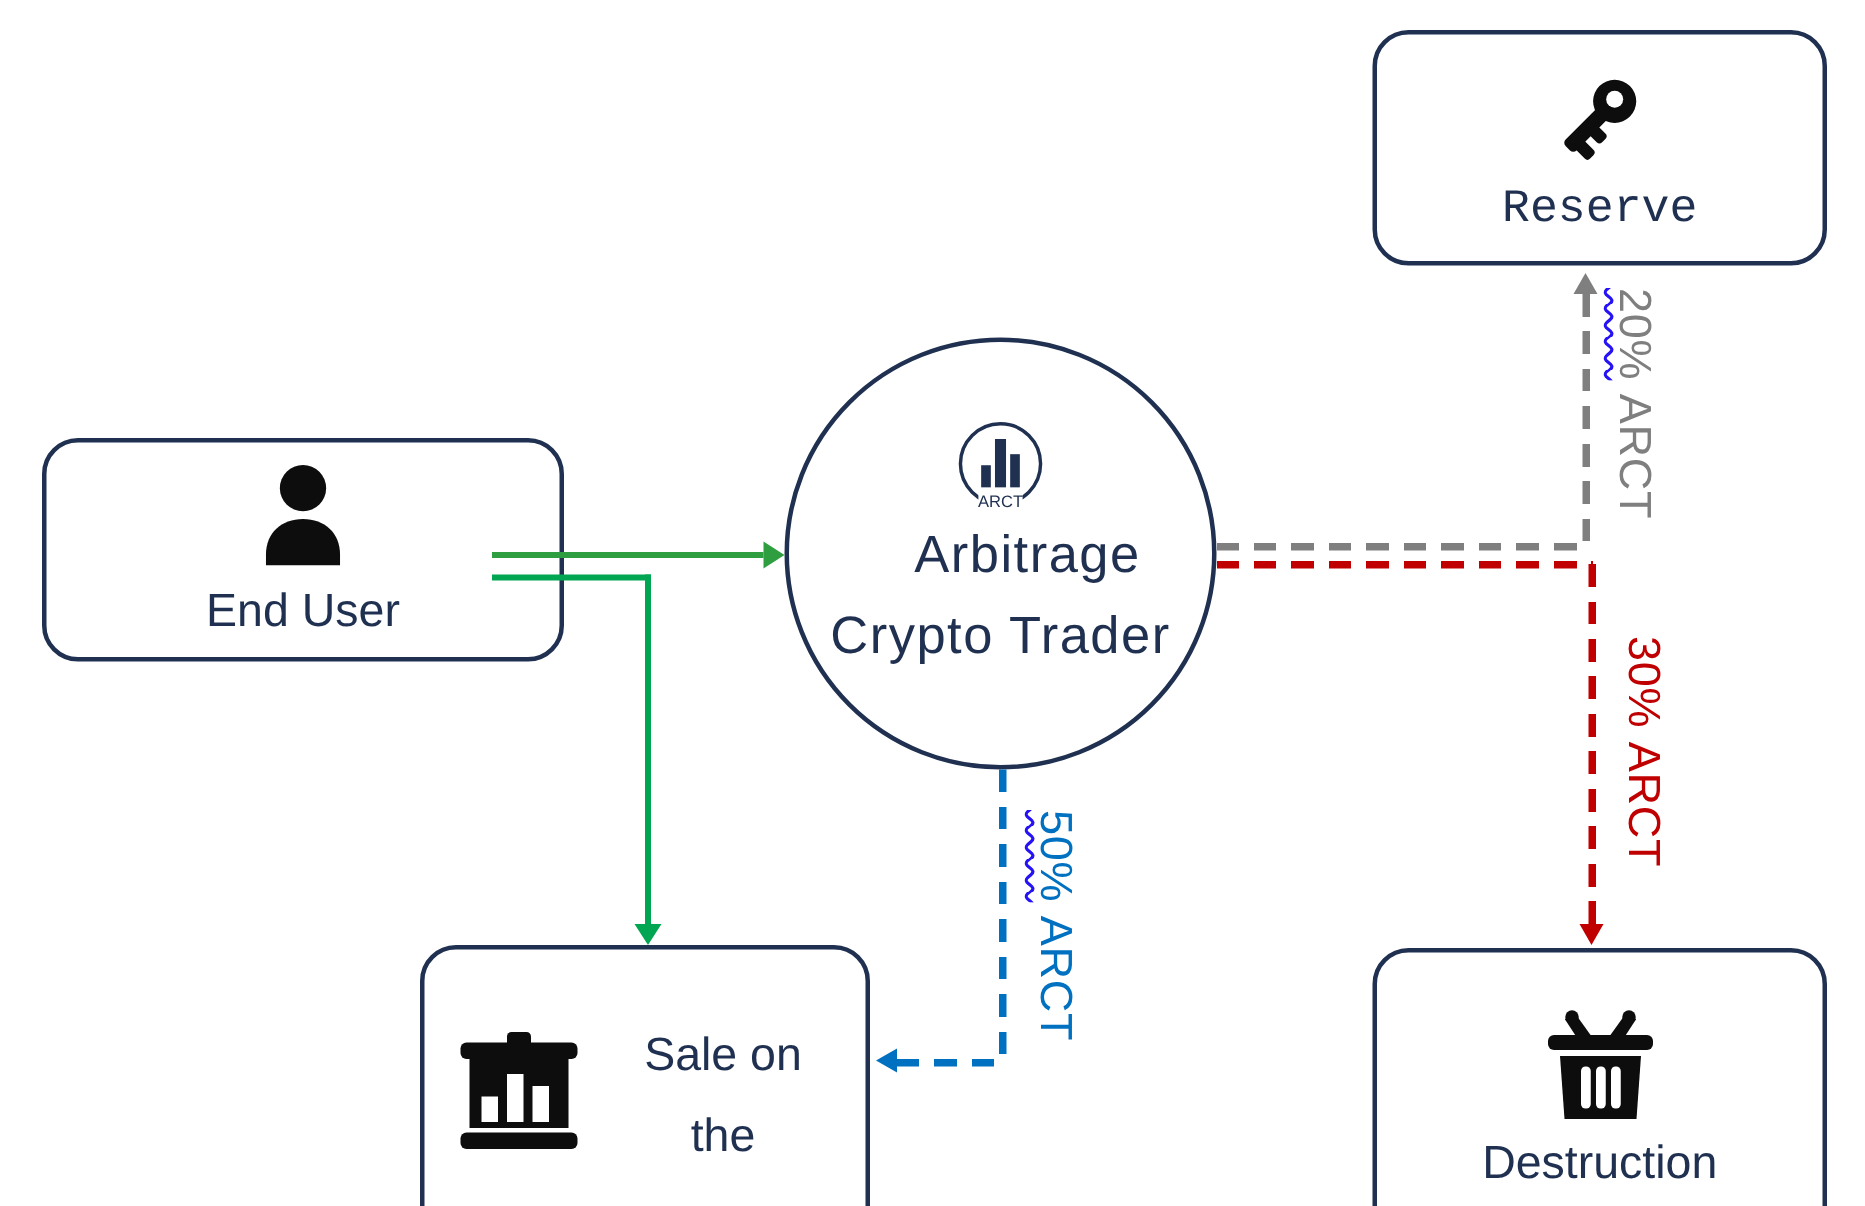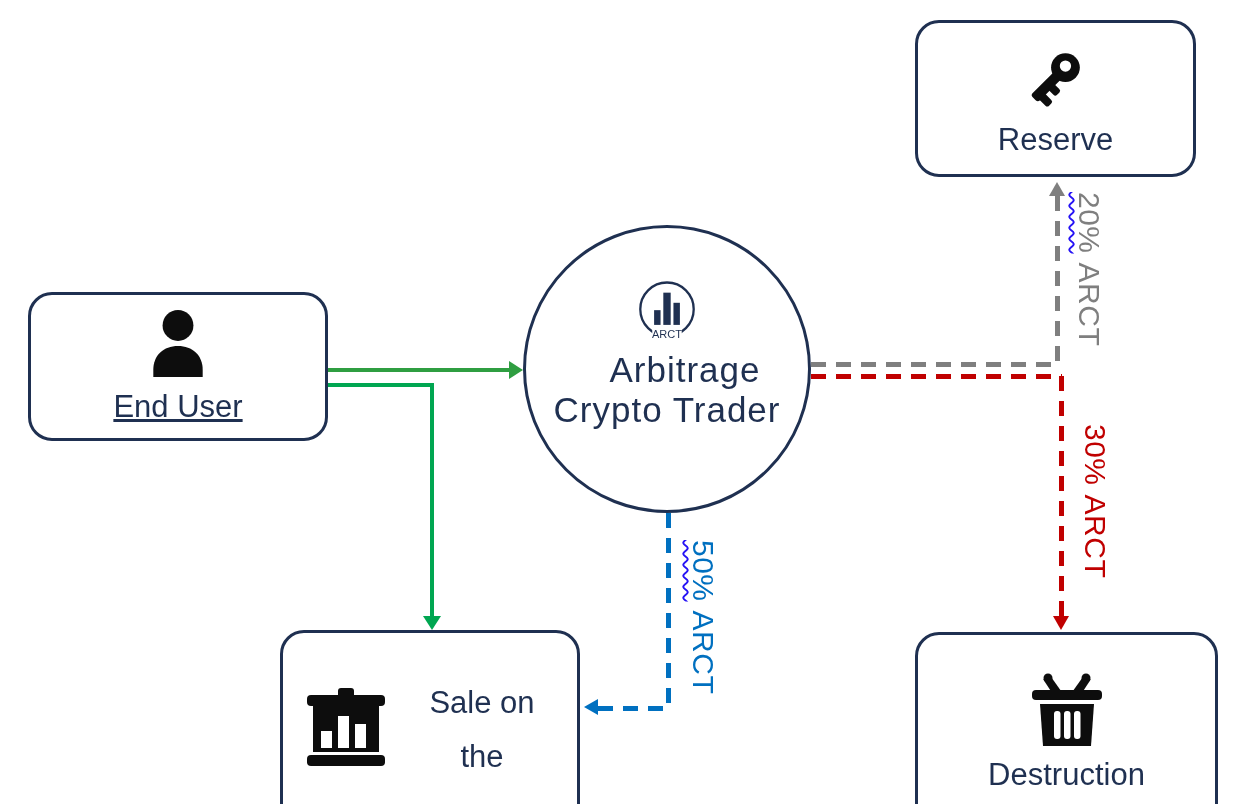--- a/index.html
+++ b/index.html
@@ -24,22 +24,22 @@
     flex-direction: column;
     align-items: center;
     justify-content: center;
   }
   .node-label {
     font-size: 31px;
     color: #1f3051;
     white-space: nowrap;
     line-height: 1.15;
   }
-  #node-end-user    { left: 28px;  top: 292px; width: 300px; height: 149px; text-decoration: underline; }
-  #node-reserve     { left: 915px; top: 20px;  width: 281px; height: 157px; }
+  #node-end-user    { left: 28px;  top: 292px; width: 348px; height: 149px; }
+  #node-reserve     { left: 915px; top: 20px;  width: 303px; height: 157px; font-family: Liberation Mono, monospace; }
   #node-destruction { left: 915px; top: 632px; width: 303px; height: 200px; }
   #node-exchange    { left: 280px; top: 630px; width: 300px; height: 200px;
                       flex-direction: row; justify-content: flex-start; padding-left: 22px; }
   #node-exchange .text-col { flex: 1; display: flex; flex-direction: column; align-items: center; }
   #node-exchange .node-label { line-height: 1.74; }
 
   .node .icon-wrap { line-height: 0; margin-bottom: 8px; }
   #node-exchange .icon-wrap { margin-bottom: 0; }
 
   
@@ -48,21 +48,21 @@
     left: 523px; top: 225px; width: 288px; height: 288px;
     border: 3px solid #1f3051;
     border-radius: 50%;
     background: #ffffff;
     display: flex;
     flex-direction: column;
     align-items: center;
   }
   #node-trader .logo-wrap { margin-top: 50px; line-height: 0; }
   .trader-line1 { font-size: 35px; margin-top: 4px; letter-spacing: 1px; white-space: nowrap; margin-left: 36px; }
-  .trader-line2 { font-size: 35px; letter-spacing: 1px; white-space: nowrap; }
+  .trader-line2 { font-size: 35px; margin-top: 14px; letter-spacing: 1px; white-space: nowrap; }
 
   
   .seg { position: absolute; }
   .solid-h { height: 4px; }
   .solid-v { width: 4px; }
   .dash-h { height: 5px; background-repeat: repeat-x; }
   .dash-v { width: 5px;  background-repeat: repeat-y; }
 
   #edge-user-trader-line   { left: 328px; top: 368px; width: 181px; background: #2f9e41; }
   #edge-user-exch-h        { left: 328px; top: 383px; width: 106px; background: #00a651; }

